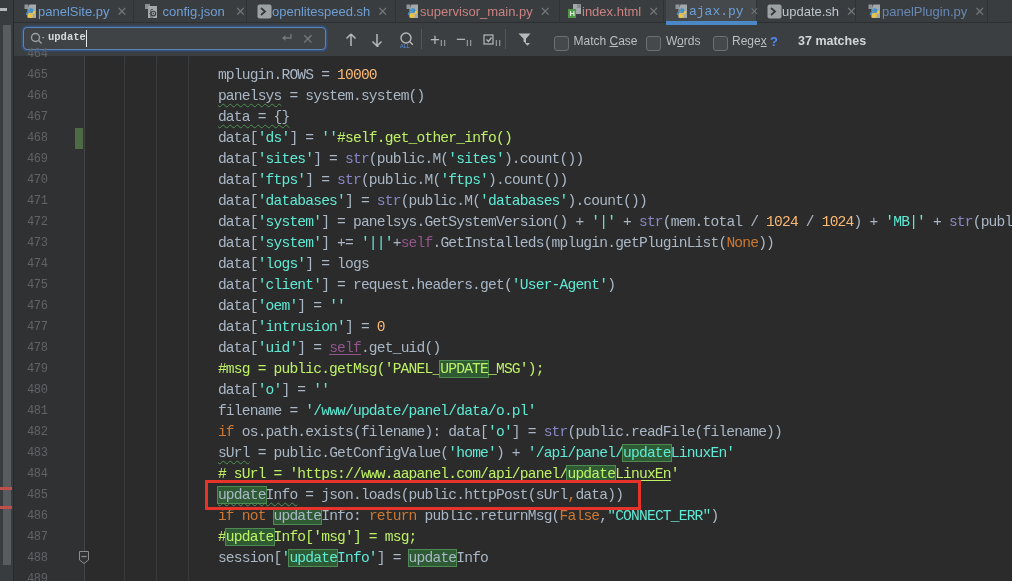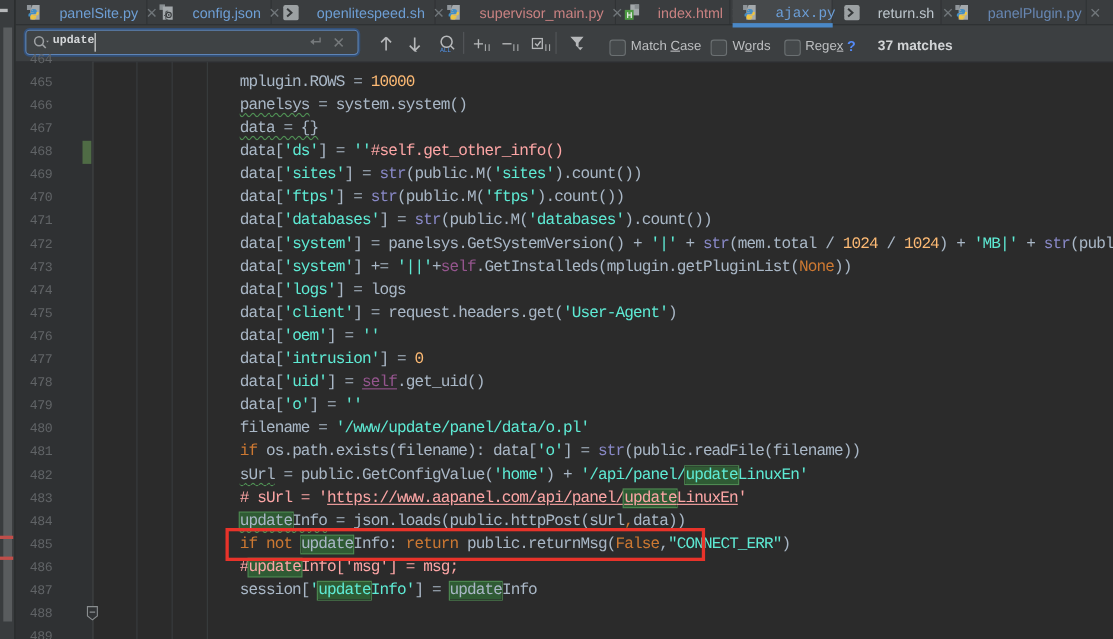--- a/index.html
+++ b/index.html
@@ -6,21 +6,21 @@
   body{width:1012px;height:581px;overflow:hidden;background:#2B2B2B;font-family:"Liberation Sans",sans-serif;position:relative;}
   .abs{position:absolute;}
   
   #lstrip{left:0;top:0;width:13px;height:581px;background:#393C3E;border-right:1px solid #26282A;}
   #lstrip .minus{position:absolute;left:0;top:8px;width:7px;height:3px;background:#B5B7B9;}
   #lstrip .thumb{position:absolute;left:3px;top:25px;width:8px;height:540px;background:#595C5E;}
   .rdash{position:absolute;left:0;width:12px;height:3px;background:#C04E4A;z-index:30;}
   
   #tabbar{left:14px;top:0;width:998px;height:22px;background:#3A3D3F;border-bottom:1px solid #2C2F31;}
   .tab{position:absolute;top:0;height:22px;display:flex;align-items:center;border-right:1px solid #303335;box-sizing:border-box;}
-  .tab .nm{font-size:13px;color:#A9B7C6;margin-left:16px;white-space:nowrap;}
+  .tab .nm{font-size:13px;color:#A9B7C6;margin-left:0;white-space:nowrap;}
   .tab .x{color:#70767A;font-size:13px;margin-left:7px;font-weight:400;}
   .tab svg{flex:none;}
   #underline{left:666px;top:21px;width:91px;height:4px;background:#4A88C7;z-index:5;}
   
   #findbar{left:14px;top:23px;width:998px;height:33px;background:#3C3F41;border-bottom:1px solid #2A2C2E;}
   #sbox{position:absolute;left:9px;top:4px;width:301px;height:21px;background:#3F4345;border:1px solid #5E84B5;box-shadow:0 0 0 1.5px #33517A;border-radius:4px;}
   #stext{position:absolute;left:34px;top:8px;font-family:"Liberation Mono",monospace;font-size:10.5px;font-weight:bold;color:#D6D8DA;}
   #cursor{position:absolute;left:73px;top:2px;width:1.4px;height:17px;background:#E8E8E8;}
   .fsep{position:absolute;top:6px;width:1px;height:20px;background:#54575A;}
   .ficon{position:absolute;top:0;height:33px;display:flex;align-items:center;}
@@ -30,21 +30,21 @@
   #nmatch{font-weight:bold;color:#D2D4D6;font-size:12.5px;}
   
   #gutterln{margin:0;z-index:2;left:0;top:44px;width:47.5px;text-align:right;font-family:"Liberation Mono",monospace;font-size:12px;letter-spacing:-0.37px;line-height:21px;color:#606366;white-space:pre;}
   #gutsep{left:84px;top:56px;width:1px;height:525px;background:#434648;}
   .iguide{top:56px;width:1px;height:525px;background:#393D3F;}
   #greenbar{left:75px;top:128px;width:8px;height:21px;background:#4F6B45;}
   #code{margin:0;left:90.8px;top:44px;font-family:"Liberation Mono",monospace;font-size:14.6px;letter-spacing:-0.8136px;line-height:21px;color:#A9B7C6;white-space:pre;width:921px;overflow:hidden;}
   #code .k{color:#CC7832;}
   #code .s{color:#5eead4;}
   #code .n{color:#fdba74;}
-  #code .c{color:#fca5a5;}
+  #code .c{color:#bef264;}
   #code .sf{color:#94558D;}
   #code .bi{color:#8888C6;}
   #code .w{text-decoration:underline;text-decoration-style:wavy;text-decoration-color:#4F9154;text-decoration-thickness:1px;text-underline-offset:3px;}
   #code .m{background:#2F5B34;box-shadow:0 0 0 1px #4E8A52;}
   #code .ul{text-decoration:underline;text-underline-offset:2px;}
   #redbox{left:205px;top:479.5px;width:436px;height:30px;border:3px solid #E8332A;box-sizing:border-box;z-index:20;}
 </style>
 </head>
 <body>
   <div class="abs" id="tabbar">
@@ -105,21 +105,21 @@
         <path d="M7.4 14.8c1.7 0 2.5-.7 2.5-1.9v-1.3H7.3v-.5h3.1c1.1 0 1.8-.8 1.8-2 0-.4-.1-.8-.2-1.1h-1.8v1c0 .8-.6 1.3-1.4 1.3H6.3c-1 0-1.7.7-1.7 1.8v.8c0 1.2.9 1.9 2.8 1.9zm1.4-1a.5.5 0 110-1 .5.5 0 010 1z" fill="#EFC53F"></path>
       </svg>
       <span class="nm" style="color:#6C9FD8;">ajax.py</span>
       <span class="x">✕</span>
     </div>
     <div class="tab" style="left:746px;width:96px;padding-left:7px;">
       <svg width="15" height="15" viewBox="0 0 15 15">
         <rect x="0.5" y="0.5" width="14" height="14" rx="2" fill="#9CA1A3"></rect>
         <path d="M4 4l4 3.5L4 11" stroke="#35383A" stroke-width="1.8" fill="none"></path>
       </svg>
-      <span class="nm" style="color:#BDC6CD;">return.sh</span>
+      <span class="nm" style="color:#BDC6CD;">update.sh</span>
       <span class="x">✕</span>
     </div>
     <div class="tab" style="left:843px;width:131px;padding-left:10px;">
       <svg width="15" height="16" viewBox="0 0 15 16">
         <path d="M1.5 1.5h4v4.5h-4z" fill="#8F959A"></path>
         <path d="M6.5 1.5H13V15H4.5V6.5z" fill="#A4A9AC"></path>
         <path d="M7.6 5.2c-1.7 0-2.5.7-2.5 1.9v1.3h2.6v.5H4.6c-1.1 0-1.8.8-1.8 2 0 .4.1.8.2 1.1h1.8v-1c0-.8.6-1.3 1.4-1.3h2.5c1 0 1.7-.7 1.7-1.8V7.1c0-1.2-.9-1.9-2.8-1.9zM6.3 6.1a.5.5 0 110 1 .5.5 0 010-1z" fill="#438EC4"></path>
         <path d="M7.4 14.8c1.7 0 2.5-.7 2.5-1.9v-1.3H7.3v-.5h3.1c1.1 0 1.8-.8 1.8-2 0-.4-.1-.8-.2-1.1h-1.8v1c0 .8-.6 1.3-1.4 1.3H6.3c-1 0-1.7.7-1.7 1.8v.8c0 1.2.9 1.9 2.8 1.9zm1.4-1a.5.5 0 110-1 .5.5 0 010 1z" fill="#EFC53F"></path>
       </svg>
       <span class="nm" style="color:#6787B3;">panelPlugin.py</span>
@@ -221,20 +221,21 @@
                 data[<span class="s">'sites'</span>] = <span class="bi">str</span>(public.M(<span class="s">'sites'</span>).count())
                 data[<span class="s">'ftps'</span>] = <span class="bi">str</span>(public.M(<span class="s">'ftps'</span>).count())
                 data[<span class="s">'databases'</span>] = <span class="bi">str</span>(public.M(<span class="s">'databases'</span>).count())
                 data[<span class="s">'system'</span>] = panelsys.GetSystemVersion() + <span class="s">'|'</span> + <span class="bi">str</span>(mem.total / <span class="n">1024</span> / <span class="n">1024</span>) + <span class="s">'MB|'</span> + <span class="bi">str</span>(public.get
                 data[<span class="s">'system'</span>] += <span class="s">'||'</span>+<span class="sf">self</span>.GetInstalleds(mplugin.getPluginList(<span class="k">None</span>))
                 data[<span class="s">'logs'</span>] = logs
                 data[<span class="s">'client'</span>] = request.headers.get(<span class="s">'User-Agent'</span>)
                 data[<span class="s">'oem'</span>] = <span class="s">''</span>
                 data[<span class="s">'intrusion'</span>] = <span class="n">0</span>
                 data[<span class="s">'uid'</span>] = <span class="sf ul">self</span>.get_uid()
+                <span class="c">#msg = public.getMsg('PANEL_<span class="m">UPDATE</span>_MSG');</span>
                 data[<span class="s">'o'</span>] = <span class="s">''</span>
                 filename = <span class="s">'/www/update/panel/data/o.pl'</span>
                 <span class="k">if</span> os.path.exists(filename): data[<span class="s">'o'</span>] = <span class="bi">str</span>(public.readFile(filename))
                 <span class="w">sUrl</span> = public.GetConfigValue(<span class="s">'home'</span>) + <span class="s">'/api/panel/<span class="m">update</span>LinuxEn'</span>
                 <span class="c"># sUrl = '<span class="ul">https://www.aapanel.com/api/panel/<span class="m">update</span>LinuxEn</span>'</span>
                 <span class="w"><span class="m">update</span>Info</span> = json.loads(public.httpPost(sUrl<span class="k">,</span>data))
                 <span class="k">if not</span> <span class="m">update</span>Info: <span class="k">return</span> public.returnMsg(<span class="k">False</span>,<span class="s">"CONNECT_ERR"</span>)
                 <span class="c">#<span class="m">update</span>Info['msg'] = msg;</span>
                 session[<span class="s">'<span class="m">update</span>Info'</span>] = <span class="m">update</span>Info
 </pre>

